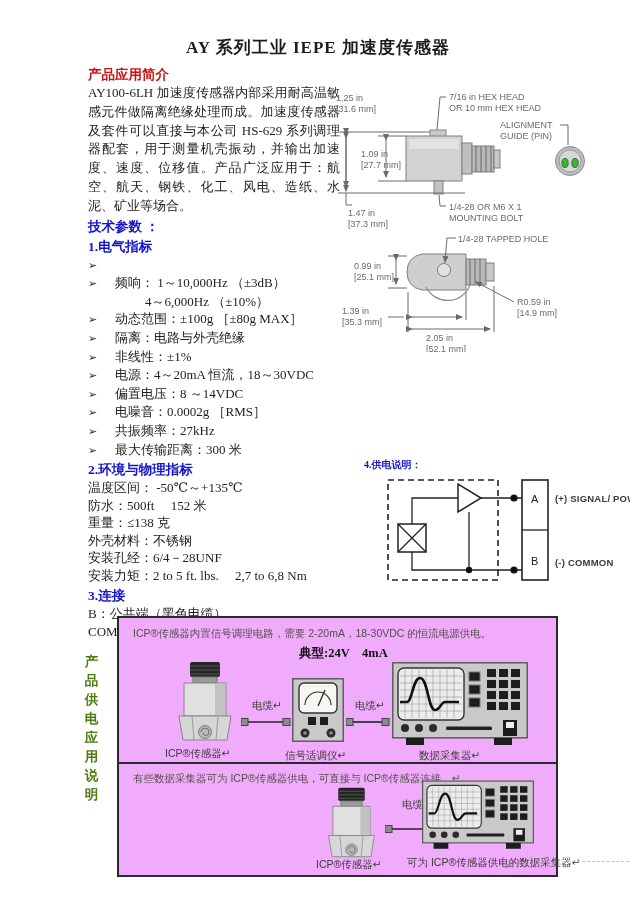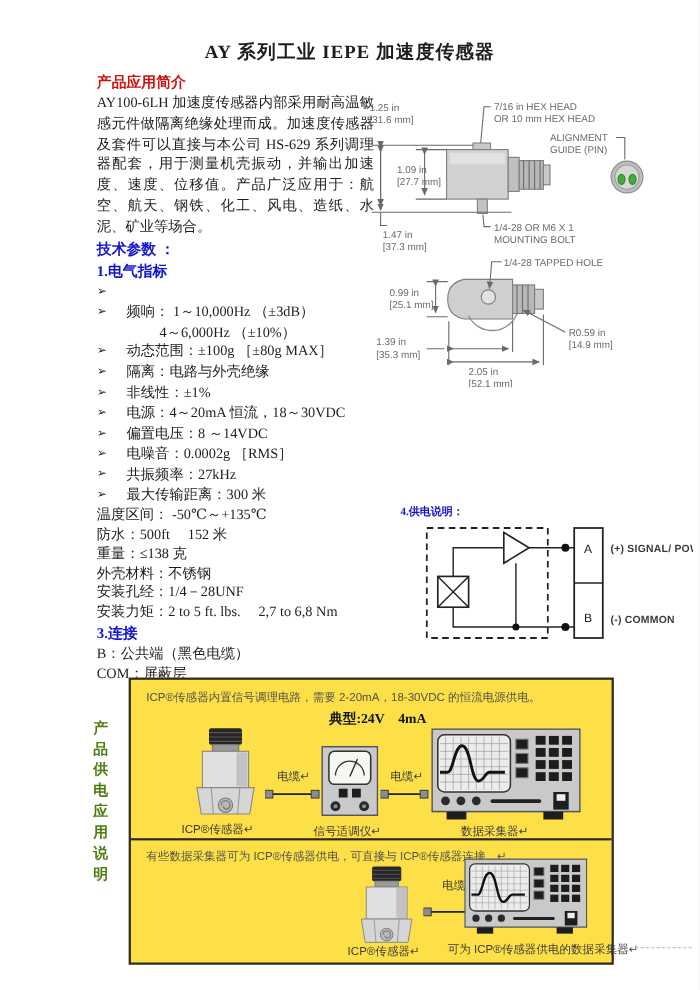--- a/index.html
+++ b/index.html
@@ -21,21 +21,21 @@
   .draw{position:absolute;}
   .draw text{font-family:"Liberation Sans","DejaVu Sans",sans-serif;fill:#6a6a6a;font-size:9px;}
   .draw line,.draw path.dim{stroke:#6a6a6a;stroke-width:1;}
   
   .power-h{position:absolute;left:364px;top:458px;font-size:10px;font-weight:bold;color:#1414cc;}
   .circuit text.term{font-family:"Liberation Sans","DejaVu Sans",sans-serif;fill:#222;font-size:11px;}
   .circuit text.lbl{font-family:"Liberation Sans","DejaVu Sans",sans-serif;fill:#3a3a3a;
                     font-size:9.5px;font-weight:bold;letter-spacing:.2px;}
   
   .fig-box{position:absolute;left:117px;top:616px;width:441px;height:261px;
-           border:2px solid #2a2a2a;background:#fde047;box-sizing:border-box;}
+           border:2px solid #2a2a2a;background:#f0abfc;box-sizing:border-box;}
   .fig-panel1{position:absolute;left:0;top:0;width:100%;height:146px;border-bottom:2px solid #2a2a2a;box-sizing:border-box;}
   .fig-panel2{position:absolute;left:0;top:146px;width:100%;height:111px;}
   .fig-desc{position:absolute;font-family:"Liberation Sans","DejaVu Sans",sans-serif;
             font-size:10.5px;color:#54504a;white-space:nowrap;}
   .fig-typ{position:absolute;font-size:12.5px;font-weight:bold;color:#111;}
   .fig-lbl{position:absolute;font-family:"Liberation Sans","DejaVu Sans",sans-serif;
            font-size:10.5px;color:#3d3b38;white-space:nowrap;}
   .side-label{position:absolute;left:84px;top:652px;width:15px;font-size:13.5px;font-weight:bold;
               color:#4d7c0f;line-height:19px;word-break:break-all;text-align:center;}
   .artifact-dash{position:absolute;left:563px;top:861px;width:66px;border-top:1px dashed #c4c4c4;}
@@ -89,25 +89,26 @@
       </div>
     <div class="spec-row">
       <span class="spec-bullet">➢</span>
       <span>共振频率：27kHz</span>
       </div>
     <div class="spec-row">
       <span class="spec-bullet">➢</span>
       <span>最大传输距离：300 米</span>
       </div>
 
+    <div class="h-blue">2.环境与物理指标</div>
     <div class="phys-row">温度区间：  -50℃～+135℃</div>
     <div class="phys-row">防水：500ft　 152 米</div>
     <div class="phys-row">重量：≤138 克</div>
     <div class="phys-row">外壳材料：不锈钢</div>
-    <div class="phys-row">安装孔经：1/4－28UNF</div>
+    <div class="phys-row">安装孔经：6/4－28UNF</div>
     <div class="phys-row">安装力矩：2 to 5 ft. lbs.　 2,7 to 6,8 Nm</div>
 
     <div class="h-blue">3.连接</div>
     <div class="conn-row">B：公共端（黑色电缆）</div>
     <div class="conn-row">COM：屏蔽层</div>
   </div>
 
   <svg class="draw" style="left:330px;top:88px;" width="306" height="152" viewBox="0 0 306 152">
     <defs>
       <marker id="arr" markerWidth="8" markerHeight="8" refX="6" refY="3" orient="auto">

